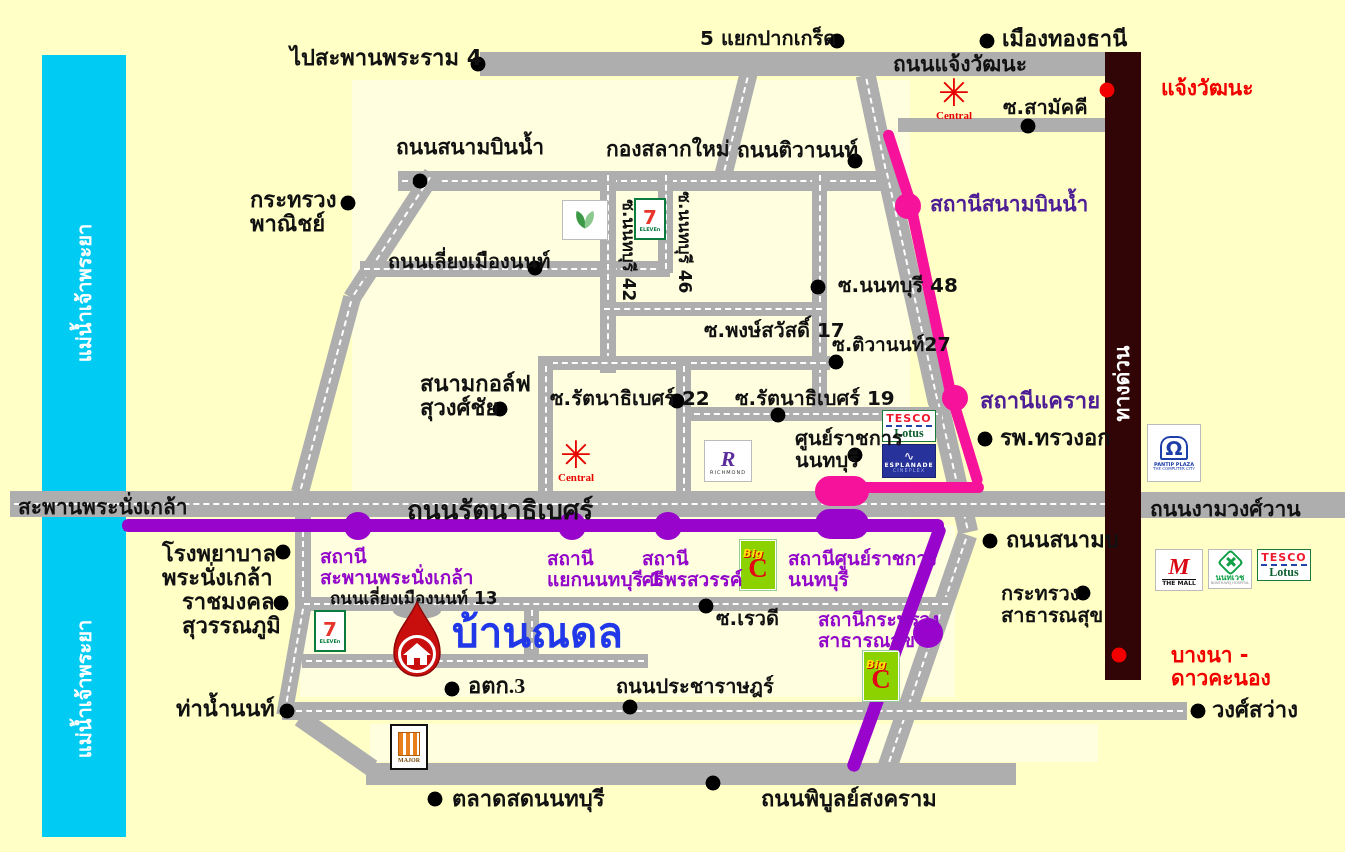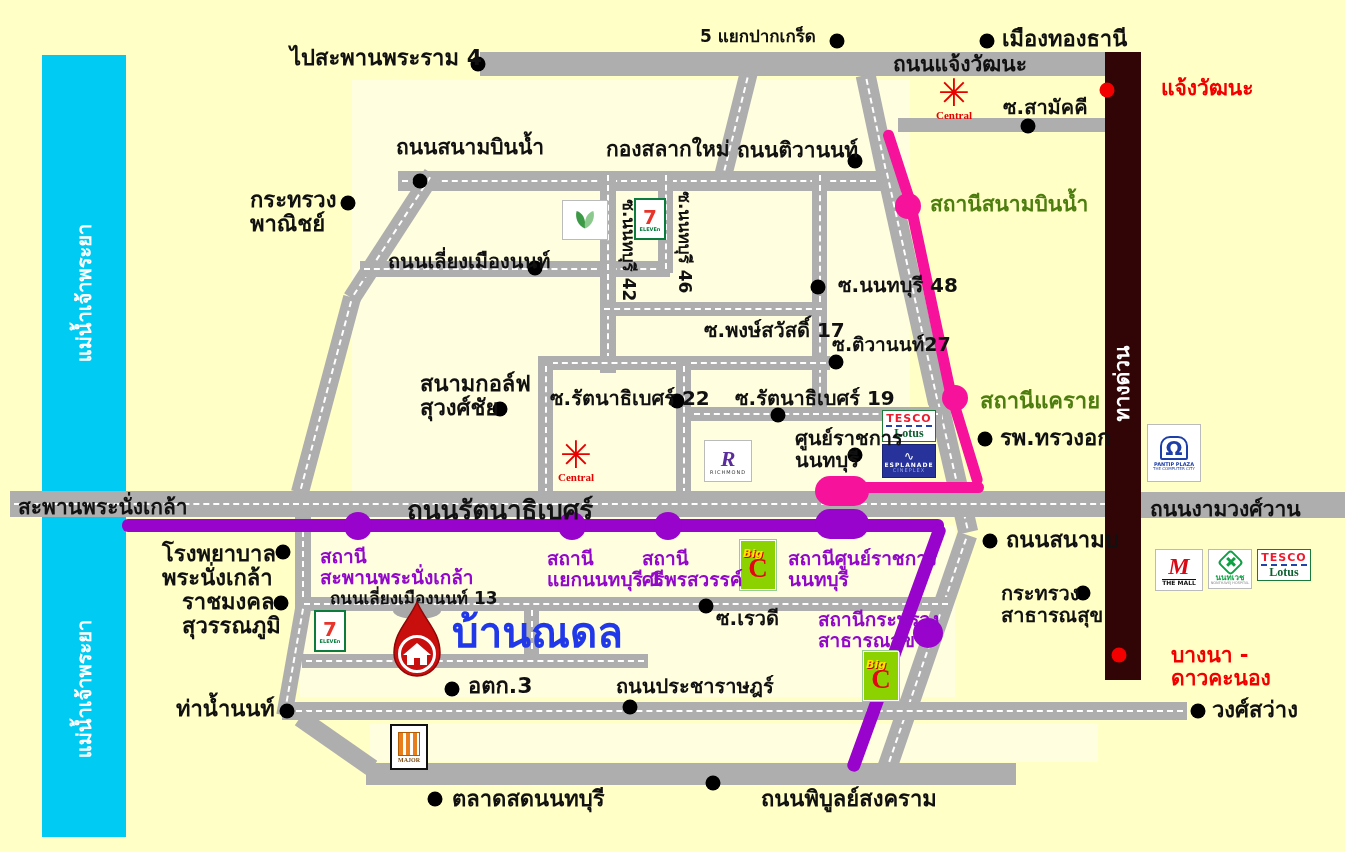--- a/index.html
+++ b/index.html
@@ -16,21 +16,21 @@
   .purpleL{background:#9804CC;}
   .xway{position:absolute;background:#310505;z-index:12;}
   .station{position:absolute;border-radius:50%;z-index:15;transform:translate(-50%,-50%);}
   .capsule{position:absolute;border-radius:16px;z-index:15;}
   .bg-pink{background:#F7129B;}
   .bg-purple{background:#9804CC;}
   .dot{position:absolute;width:15px;height:15px;border-radius:50%;background:#000;
        transform:translate(-50%,-50%);z-index:20;}
   .dot.red{background:#F20000;}
   .lbl{position:absolute;font-weight:bold;color:#111;line-height:1.1;white-space:pre-line;z-index:30;}
-  .c-pink{color:#4d7c0f;} .c-purple{color:#9207C9;} .c-red{color:#F20000;margin-left:28px;}
+  .c-pink{color:#4c1d95;} .c-purple{color:#9207C9;} .c-red{color:#F20000;margin-left:28px;}
   .c-white{color:#FFFFFF;} .c-blue{color:#2038E8;} .c-k{color:#111;}
   .ctr{width:180px;text-align:center;transform-origin:center;}
   .logo{position:absolute;z-index:25;display:flex;flex-direction:column;align-items:center;
         justify-content:center;text-align:center;line-height:1;}
   .box{background:#FFF;border:1px solid #BBB;}
   .pin{position:absolute;left:386px;top:600px;z-index:40;}
   .serif{font-family:"Liberation Serif","DejaVu Serif",serif;}
 </style>
 </head>
 <body>
@@ -228,21 +228,21 @@
     <div class="logo box" style="left: 1147px; top: 424px; width: 52px; height: 56px;">
       <span style="color: rgb(31, 63, 168); font-size: 20px; font-weight: bold; border: 2px solid rgb(31, 63, 168); border-radius: 10px 10px 2px 2px; padding: 0px 3px;">Ω</span>
       <span style="color: rgb(31, 63, 168); font-size: 5px; font-weight: bold; margin-top: 2px;">PANTIP PLAZA</span>
       <span style="color: rgb(31, 63, 168); font-size: 4px;">THE COMPUTER CITY</span>
     </div>
     <div class="logo box" style="left: 390px; top: 724px; width: 34px; height: 42px; border-color: rgb(17, 17, 17); border-width: 2px;">
       <span style="width: 20px; height: 22px; background: repeating-linear-gradient(90deg, rgb(232, 127, 28) 0px, rgb(232, 127, 28) 4px, rgb(255, 255, 255) 4px, rgb(255, 255, 255) 7px); border: 1px solid rgb(179, 90, 0);"></span>
       <span class="serif" style="color: rgb(122, 74, 18); font-size: 6px; font-weight: bold; margin-top: 1px;">MAJOR</span>
     </div>
     <div class="lbl c-k" style="font-size: 22px; left: 290px; top: 46px;">ไปสะพานพระราม 4</div>
-    <div class="lbl c-k" style="font-size: 17px; left: 700px; top: 27px;">5 แยกปากเกร็ด</div>
+    <div class="lbl c-k" style="font-size: 20px; left: 700px; top: 27px;">5 แยกปากเกร็ด</div>
     <div class="lbl c-k" style="font-size: 22px; left: 1002px; top: 27px;">เมืองทองธานี</div>
     <div class="lbl c-k" style="font-size: 21px; left: 893px; top: 53px;">ถนนแจ้งวัฒนะ</div>
     <div class="lbl c-k" style="font-size: 20px; left: 1003px; top: 96px;">ซ.สามัคคี</div>
     <div class="lbl c-red" style="font-size: 21px; left: 1133px; top: 77px;">แจ้งวัฒนะ</div>
     <div class="lbl c-k" style="font-size: 21px; left: 396px; top: 136px;">ถนนสนามบินน้ำ</div>
     <div class="lbl c-k" style="font-size: 21px; left: 606px; top: 138px;">กองสลากใหม่</div>
     <div class="lbl c-k" style="font-size: 21px; left: 737px; top: 139px;">ถนนติวานนท์</div>
     <div class="lbl c-k" style="font-size: 22px; left: 250px; top: 188px;">กระทรวง
 พาณิชย์</div>
     <div class="lbl c-pink" style="font-size: 21px; left: 930px; top: 193px;">สถานีสนามบินน้ำ</div>
@@ -275,21 +275,21 @@
     <div class="lbl c-k" style="font-size: 20px; left: 1001px; top: 582px;">กระทรวง
 สาธารณสุข</div>
     <div class="lbl c-k" style="font-size: 22px; left: 182px; top: 590px;">ราชมงคล
 สุวรรณภูมิ</div>
     <div class="lbl c-k" style="font-size: 17px; left: 330px; top: 589px;">ถนนเลี่ยงเมืองนนท์ 13</div>
     <div class="lbl c-blue" style="font-size: 42px; left: 452px; top: 610px;">บ้านณดล</div>
     <div class="lbl c-purple" style="font-size: 19px; left: 818px; top: 609px;">สถานีกระทรวง
 สาธารณสุข</div>
     <div class="lbl c-k" style="font-size: 20px; left: 716px; top: 607px;">ซ.เรวดี</div>
     <div class="lbl c-red" style="font-size: 21px; left: 1143px; top: 644px;">บางนา - ดาวคะนอง</div>
-    <div class="lbl c-k" style="font-size: 22px; left: 468px; top: 674px;">อตก.3</div>
+    <div class="lbl c-k" style="font-size: 22px; left: 468px; top: 674px; font-family: Liberation Serif, serif;">อตก.3</div>
     <div class="lbl c-k" style="font-size: 20px; left: 616px; top: 675px;">ถนนประชาราษฎร์</div>
     <div class="lbl c-k" style="font-size: 22px; left: 176px; top: 697px;">ท่าน้ำนนท์</div>
     <div class="lbl c-k" style="font-size: 22px; left: 1212px; top: 698px;">วงศ์สว่าง</div>
     <div class="lbl c-k" style="font-size: 22px; left: 452px; top: 787px;">ตลาดสดนนทบุรี</div>
     <div class="lbl c-k" style="font-size: 22px; left: 761px; top: 787px;">ถนนพิบูลย์สงคราม</div>
     <div class="lbl c-k ctr" style="font-size: 17px; left: 539px; top: 241px; transform: rotate(90deg);">ซ.นนทบุรี 42</div>
     <div class="lbl c-k ctr" style="font-size: 17px; left: 595px; top: 233px; transform: rotate(90deg);">ซ.นนทบุรี 46</div>
     <div class="lbl c-white ctr" style="font-size: 21px; left: 1033px; top: 372px; transform: rotate(-90deg);">ทางด่วน</div>
     <div class="lbl c-white ctr" style="font-size: 20px; left: -6px; top: 282px; transform: rotate(-90deg);">แม่น้ำเจ้าพระยา</div>
     <div class="lbl c-white ctr" style="font-size: 20px; left: -6px; top: 678px; transform: rotate(-90deg);">แม่น้ำเจ้าพระยา</div>

